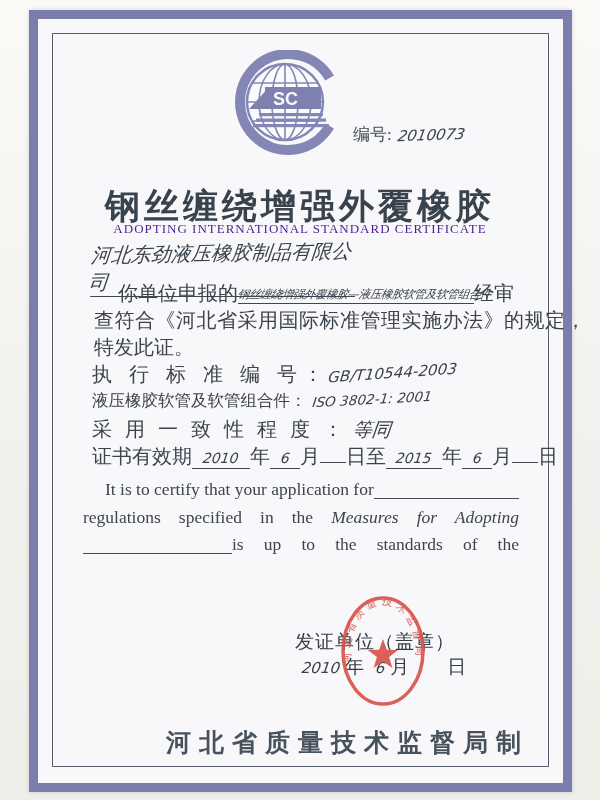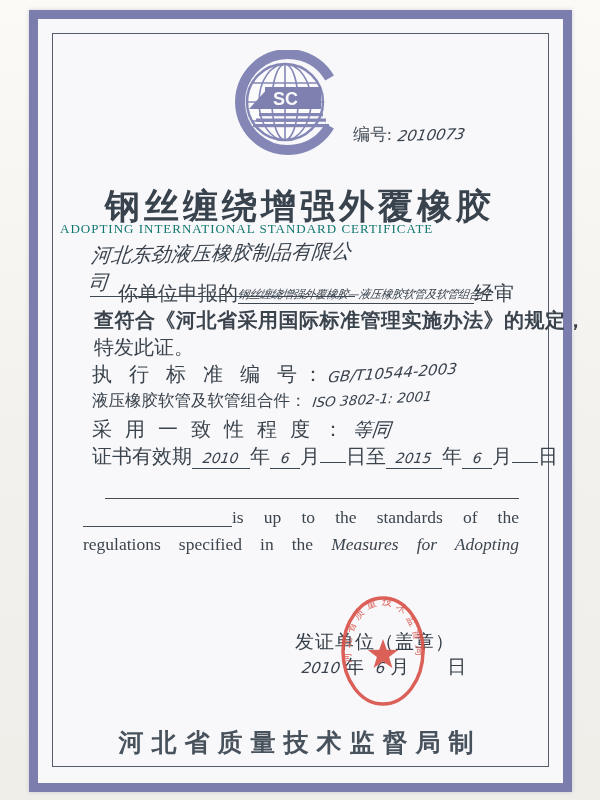--- a/index.html
+++ b/index.html
@@ -22,33 +22,33 @@
   .hw{
     font-family:"DejaVu Sans",sans-serif;font-style:italic;
     display:inline-block;transform:skewX(-8deg);color:#39424c;
   }
   .u{display:inline-block;border-bottom:1.5px solid #3f4750;text-align:center;}
   .title{
     left:60px;width:480px;top:183px;text-align:center;
     font-size:35px;font-weight:bold;letter-spacing:4px;color:#39434d;
   }
   .subtitle{
-    left:60px;width:480px;top:221px;text-align:left;
-    font-size:13px;letter-spacing:1px;color:#0f766e;
+    left:60px;width:480px;top:221px;text-align:center;
+    font-size:13px;letter-spacing:1px;color:#4c1d95;
   }
   .num-row{left:353px;top:123px;font-size:17px;color:#434c55;}
   .num-row .hw{font-size:15px;transform:skewX(-12deg) rotate(-2deg);margin-left:6px;}
   .company{left:90px;top:240px;}
   .company .u{width:265px;text-align:left;padding-bottom:2px;}
   .company .hw{font-size:20px;transform:skewX(-6deg) rotate(-1deg);}
   .cn{font-size:20px;color:#3b444d;}
   .para1{left:118px;top:280px;white-space:nowrap;}
   .para1 .u{width:236px;vertical-align:2px;}
   .para1 .hw{font-size:11.5px;letter-spacing:-0.5px;white-space:nowrap;}
-  .para2{left:94px;top:307px;letter-spacing:0.5px;font-weight:bold;}
+  .para2{left:94px;top:307px;letter-spacing:0.5px;}
   .para3{left:94px;top:334px;}
   .f-label{color:#3b444d;text-align:center;}
   .field1{left:92px;top:361px;}
   .field1 .f-label{font-size:20px;letter-spacing:6px;}
   .field1 .hw{font-size:15px;transform:skewX(-10deg) rotate(-4deg);vertical-align:3px;}
   .field2{left:92px;top:390px;}
   .field2 .f-label{font-size:16.5px;}
   .field2 .hw{font-size:13.5px;transform:skewX(-10deg) rotate(-3deg);vertical-align:2px;margin-left:6px;}
   .field3{left:92px;top:416px;}
   .field3 .f-label{font-size:20px;letter-spacing:4px;}
@@ -63,21 +63,21 @@
   .eline .fill{flex:1;border-bottom:1.5px solid #454c54;height:4px;}
   .eline .blank{width:149px;border-bottom:1.5px solid #454c54;height:4px;}
   .eline .jtext{flex:1;text-align:justify;text-align-last:justify;line-height:20px;}
   .eline .just{width:100%;text-align:justify;text-align-last:justify;line-height:20px;}
   .issuer{left:295px;top:629px;font-size:19px;color:#343d46;letter-spacing:1px;z-index:2;}
   .issue-date{left:302px;top:654px;font-size:19px;color:#343d46;z-index:2;white-space:nowrap;}
   .issue-date .hw{font-size:15px;}
   .gap38{display:inline-block;width:38px;}
   .gap12{display:inline-block;width:12px;}
   .footer{
-    left:60px;width:480px;top:726px;text-align:center;
+    left:49px;width:480px;top:726px;text-align:right;
     font-family:"Liberation Sans","DejaVu Sans",sans-serif;
     font-size:25px;font-weight:bold;letter-spacing:8px;color:#47525c;
   }
   .logo-box{left:235px;top:50px;width:118px;height:108px;}
   .seal-box{left:340px;top:595px;width:86px;height:112px;z-index:5;opacity:.92;}
 </style>
 </head>
 <body>
 
 <div class="frame-outer"></div>
@@ -127,28 +127,29 @@
   <span class="f-label">采 用 一 致 性 程 度 ：</span><span class="hw">等同</span>
 </div>
 
 <div class="abs validity">
   <span>证书有效期</span><span class="u" style="width:58px"><span class="hw">2010</span></span><span>年</span><span class="u" style="width:30px"><span class="hw">6</span></span><span>月</span><span class="u" style="width:26px"></span><span>日</span><span>至</span><span class="u" style="width:56px"><span class="hw">2015</span></span><span>年</span><span class="u" style="width:30px"><span class="hw">6</span></span><span>月</span><span class="u" style="width:26px"></span><span>日</span>
 </div>
 
 <div class="abs english">
   <div class="eline">
     <span style="width:22px"></span>
+    <span class="txt">It is to certify that your application for</span>
     <span class="fill"></span>
+  </div>
+  <div class="eline">
+    <span class="just"><span>regulations specified in the</span> <i>Measures for Adopting</i></span>
   </div>
   <div class="eline">
     <span class="blank"></span>
     <span class="jtext">is up to the standards of the</span>
-  </div>
-  <div class="eline">
-    <span class="just"><span>regulations specified in the</span> <i>Measures for Adopting</i></span>
   </div>
 </div>
 
 <div class="abs issuer">发证单位（盖章）</div>
 <div class="abs issue-date">
   <span class="hw">2010</span>
   <span>年</span><span class="gap12"></span><span class="hw">6</span>
   <span>月</span><span class="gap38"></span><span>日</span>
 </div>
 

